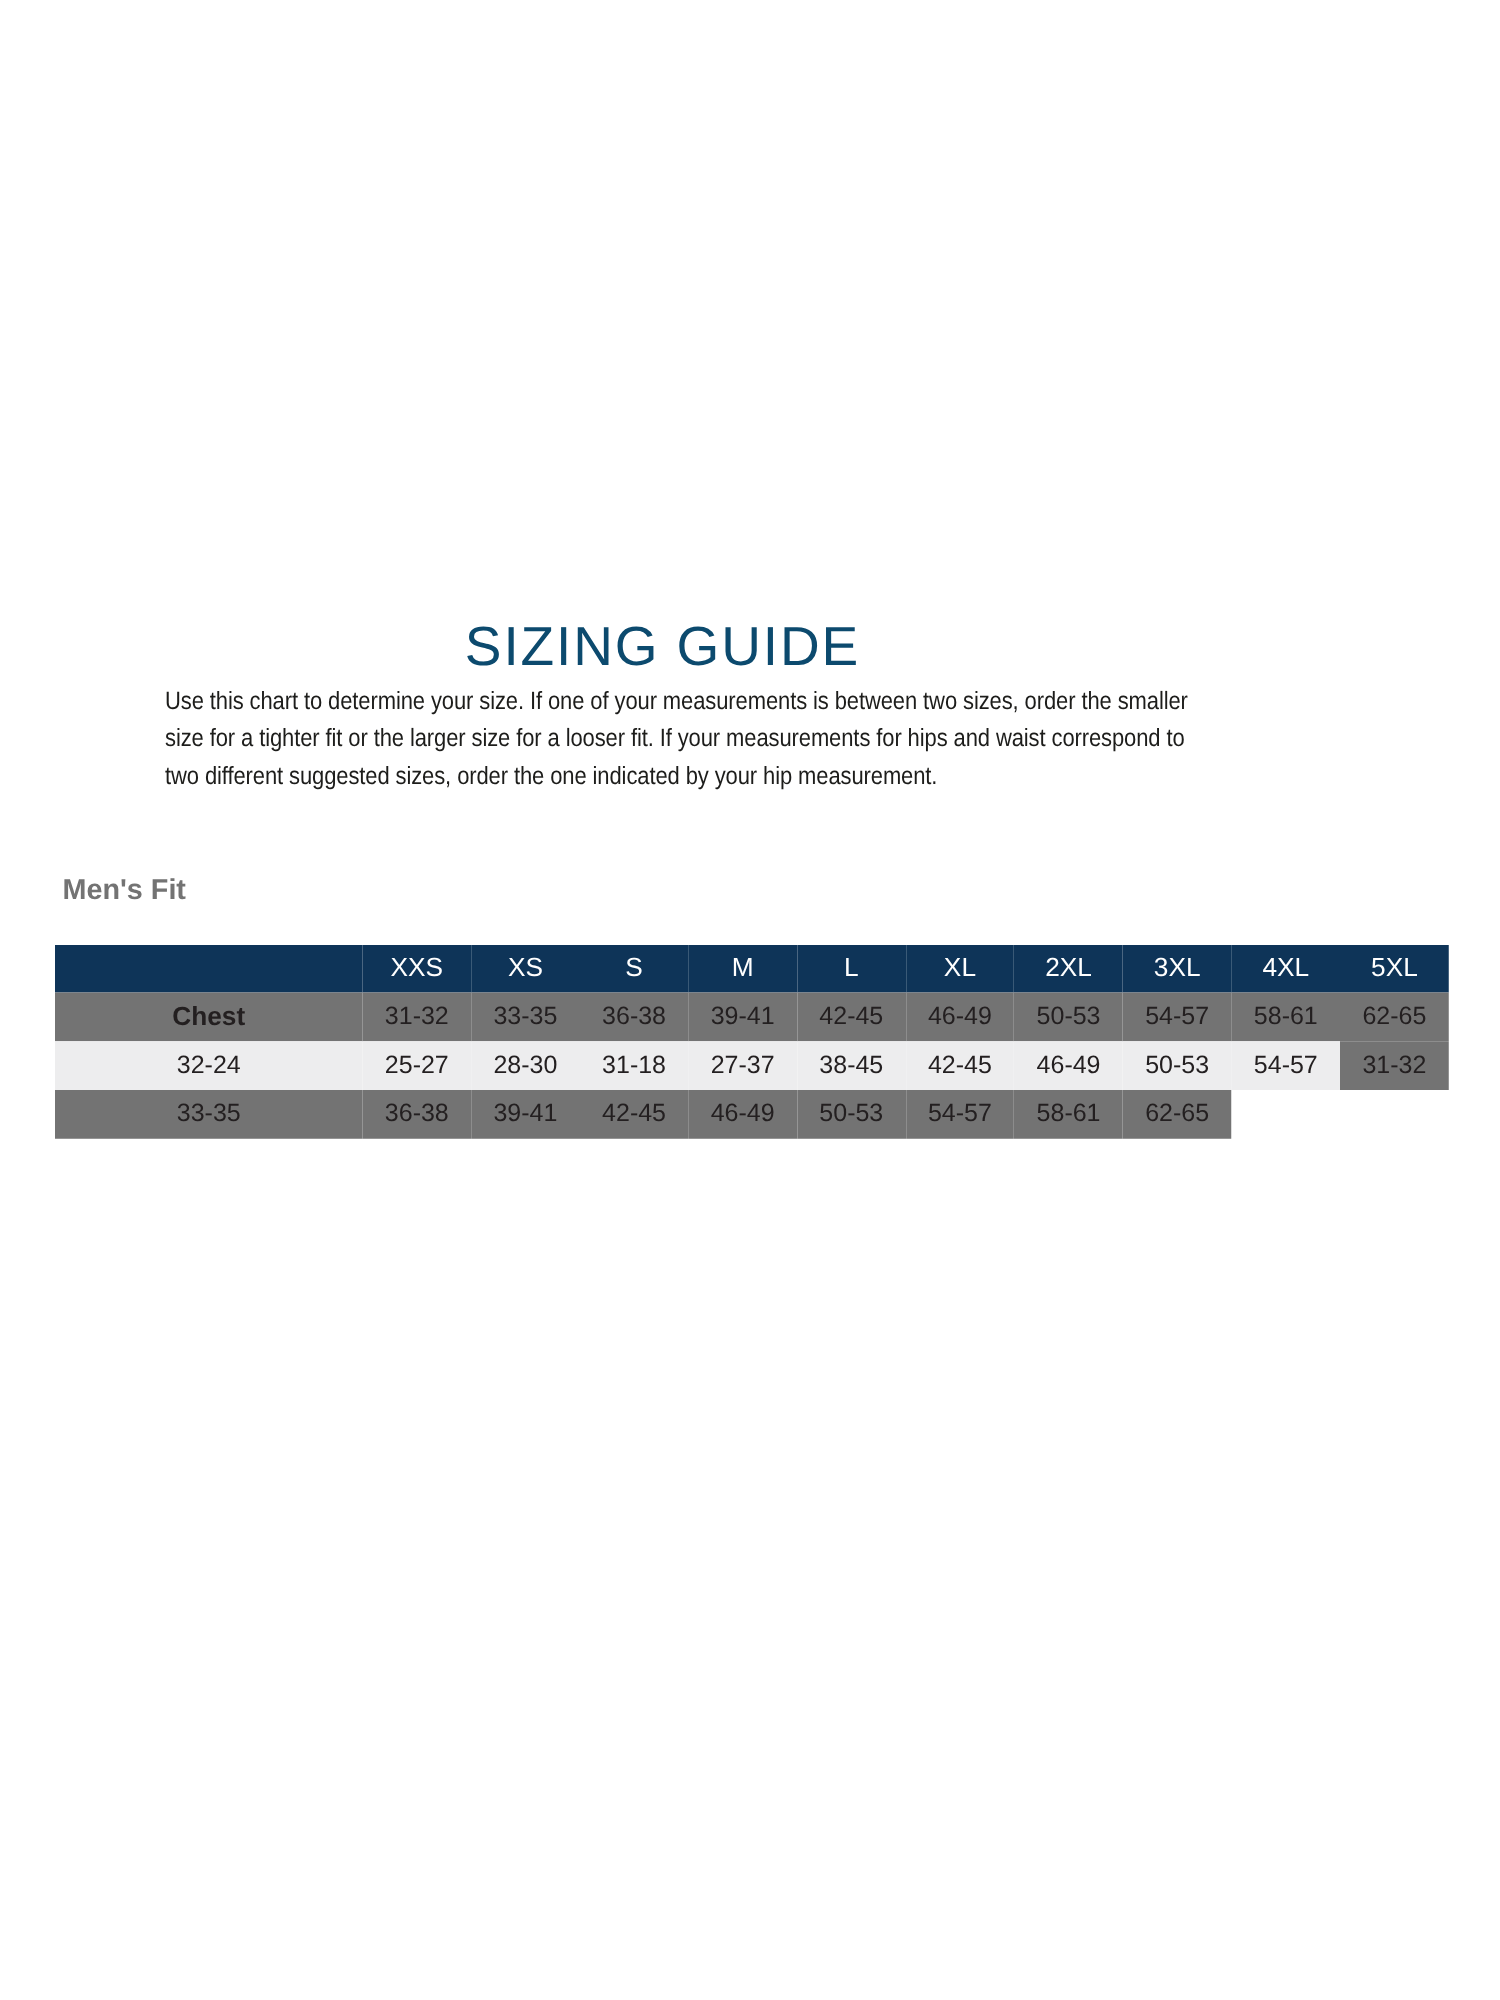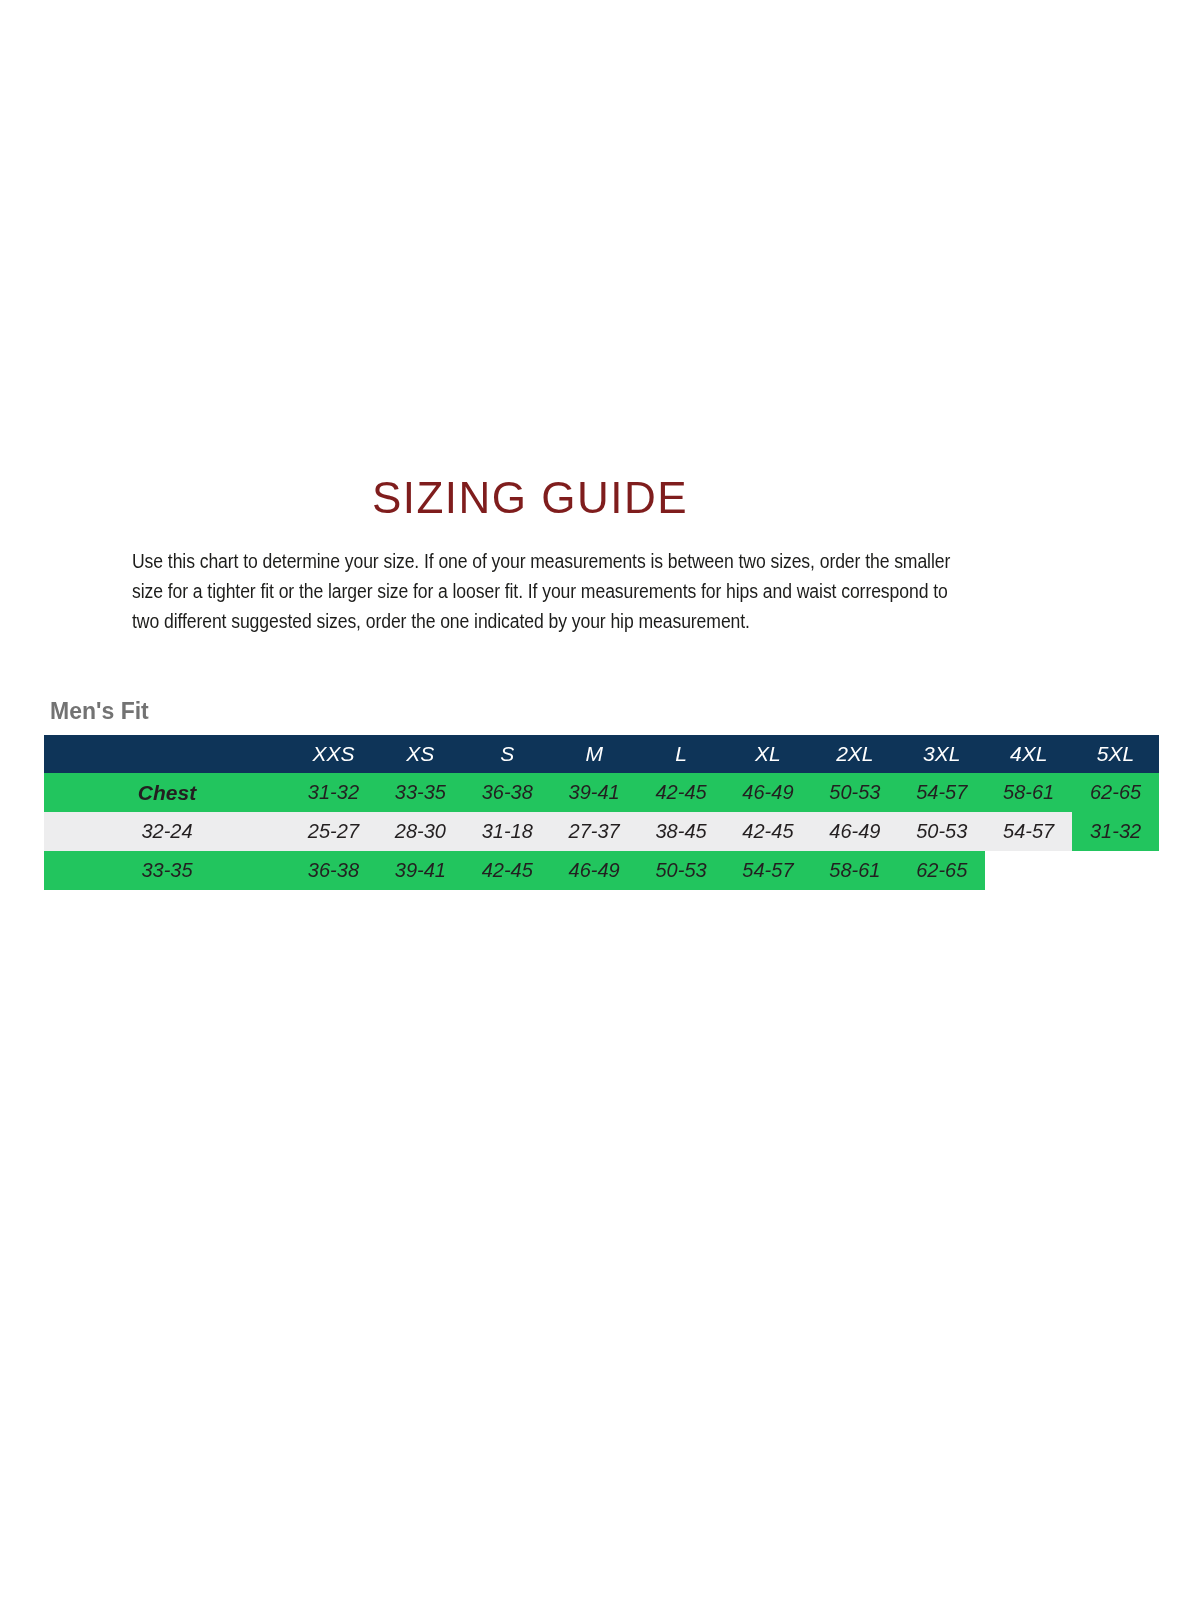--- a/index.html
+++ b/index.html
@@ -8,27 +8,27 @@
     background: #ffffff;
     font-family: "Liberation Sans", sans-serif;
     color: var(--text, #231f20);
     position: relative;
     overflow: hidden;
   }
   .page { position: absolute; inset: 0; }
 
   .title {
     position: absolute;
-    top: 476px; left: 0; width: 1060px;
+    top: 496px; left: 0; width: 1060px;
     margin: 0;
     text-align: center;
     font-size: 44px;
     font-weight: 400;
     letter-spacing: 1.5px;
-    color: #7f1d1d;
+    color: #0c4a6e;
     line-height: 1.0;
   }
 
   .intro {
     position: absolute;
     left: 132px; top: 546px;
     font-size: 20px;
     line-height: 30px;
     white-space: nowrap;
     transform: scaleX(0.88);
@@ -41,33 +41,32 @@
     position: absolute;
     left: 50px; top: 700px;
     font-size: 23px;
     font-weight: 700;
     color: #737373;
     line-height: 1;
   }
 
   .size-table {
     position: absolute;
-    left: 44px; top: 735px;
+    left: 44px; top: 756px;
     width: 1115px;
     display: grid;
     grid-template-columns: 246px repeat(10, 1fr);
-    font-style: italic;
   }
   .cell {
     display: flex;
     align-items: center;
     justify-content: center;
     font-size: 20px;
     height: 39px;
-    background: #22c55e;
+    background: #737373;
   }
   .cell.header {
     background: var(--header-bg, #0e3458);
     color: var(--header-text, #ffffff);
     font-size: 21px;
     height: 38px;
   }
   .cell.label {
     font-weight: 700;
     font-size: 21px;

